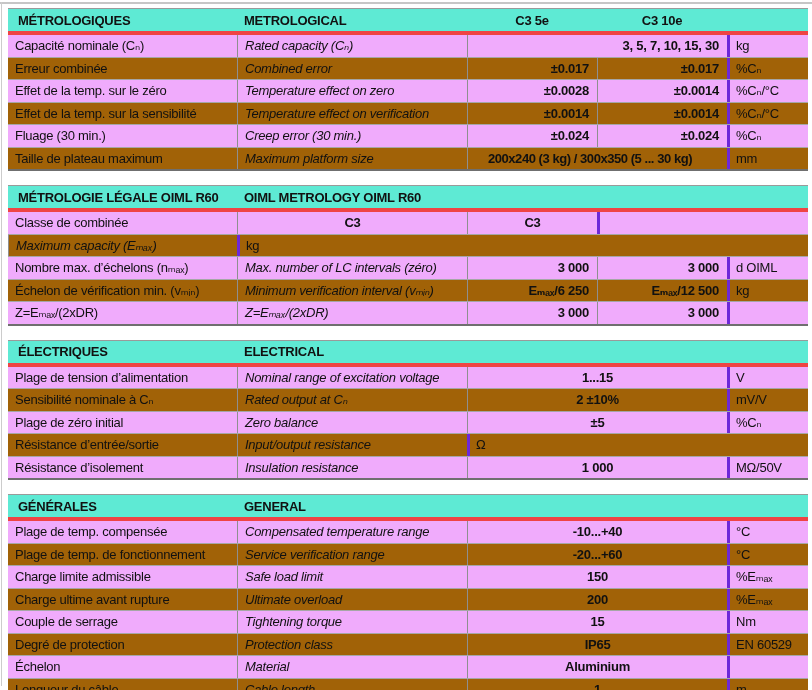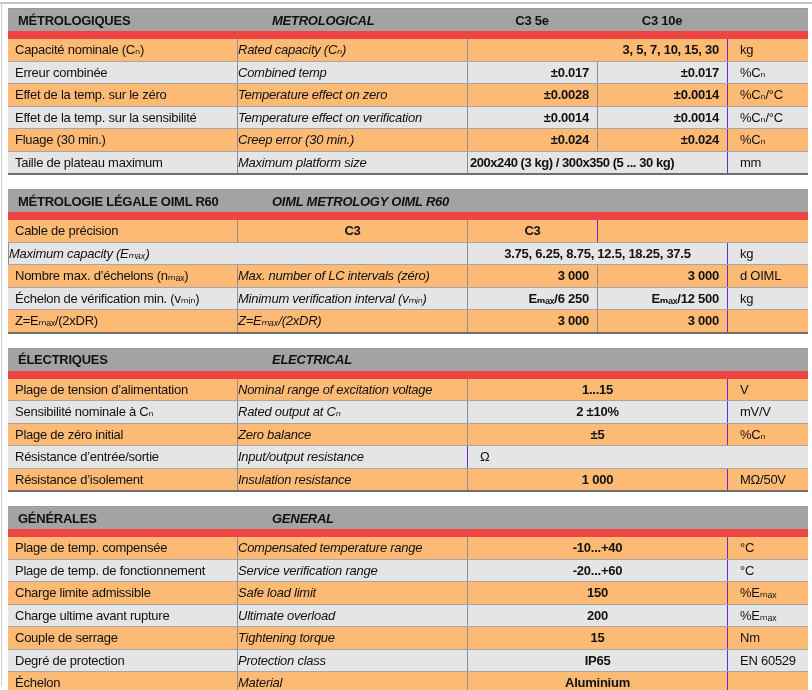--- a/index.html
+++ b/index.html
@@ -13,52 +13,52 @@
   .page-top-line{position:absolute;top:2px;left:0;width:812px;height:2px;background:#c6c6c6;}
   .page-left-line{position:absolute;top:2px;left:1px;width:1px;height:684px;background:#cccccc;}
   .spec-table{position:absolute;top:8px;left:8px;width:800px;}
   .section{border-bottom:2px solid #6f6f6f;margin-bottom:14px;}
   .row-grid{
     display:grid;
     grid-template-columns:229px 230px 130px 130px 81px;
     align-items:stretch;
   }
   .sec-header{
-    background:#a3a3a3;
+    background:#5eead4;
     height:22px;
     border-top:1px solid #9a9a9a;
-    border-bottom:8px solid #ef4444;
+    border-bottom:4px solid #ef4444;
   }
   .sec-header .cell{border-left:none;}
   .sec-title-fr{
     font-weight:bold;font-size:12.5px;letter-spacing:-0.2px;
     display:flex;align-items:center;padding-left:10px;
   }
   .sec-title-en{
-    font-weight:bold;font-style:italic;font-size:12.5px;letter-spacing:-0.2px;
-    display:flex;align-items:center;padding-left:7px;margin-left:28px;
+    font-weight:bold;font-size:12.5px;letter-spacing:-0.2px;
+    display:flex;align-items:center;padding-left:7px;
   }
   .model-label{
     font-weight:bold;font-size:15px;letter-spacing:0.4px;
     display:flex;align-items:center;justify-content:center;
   }
-  .row{height:21.5px;background:#fdba74;}
-  .row.alt{background:#e5e5e5;}
+  .row{height:21.5px;background:#f0abfc;}
+  .row.alt{background:#a16207;}
   .row + .row{border-top:1px solid #a6a6a6;}
   .cell{
     display:flex;align-items:center;overflow:hidden;white-space:nowrap;
     font-size:13px;letter-spacing:-0.25px;
   }
   .label-fr{padding-left:7px;}
-  .label-en{font-style:italic;border-left:1px solid #8f8f8f;}
+  .label-en{padding-left:7px;font-style:italic;border-left:1px solid #8f8f8f;}
   .val{font-weight:bold;border-left:1px solid #8f8f8f;justify-content:flex-end;padding-right:8px;}
   .val.center{justify-content:center;padding-right:0;}
-  .val.left{justify-content:flex-start;padding-left:2px;padding-right:2px;letter-spacing:-0.45px;}
+  .val.left{justify-content:flex-start;padding-left:20px;padding-right:2px;letter-spacing:-0.45px;}
   .val.merged{grid-column:3 / span 2;}
-  .unit{padding-left:12px;border-left:1px solid #6d28d9;}
+  .unit{padding-left:6px;border-left:3px solid #6d28d9;}
 </style>
 </head>
 <body>
 
 <div class="page">
   <div class="page-top-line"></div>
   <div class="page-left-line"></div>
   <div class="spec-table" id="spec-table">
       <div class="section">
         <div class="sec-header row-grid">
@@ -69,21 +69,21 @@
           <div class="cell"></div>
         </div>
         <div class="row row-grid">
           <div class="cell label-fr">Capacité nominale (Cₙ)</div>
           <div class="cell label-en">Rated capacity (Cₙ)</div>
           <div class="cell val merged">3, 5, 7, 10, 15, 30</div>
           <div class="cell unit">kg</div>
         </div>
         <div class="row row-grid alt">
           <div class="cell label-fr">Erreur combinée</div>
-          <div class="cell label-en">Combined temp</div>
+          <div class="cell label-en">Combined error</div>
           <div class="cell val">±0.017</div>
           <div class="cell val">±0.017</div>
           <div class="cell unit">%Cₙ</div>
         </div>
         <div class="row row-grid">
           <div class="cell label-fr">Effet de la temp. sur le zéro</div>
           <div class="cell label-en">Temperature effect on zero</div>
           <div class="cell val">±0.0028</div>
           <div class="cell val">±0.0014</div>
           <div class="cell unit">%Cₙ/°C</div>
@@ -111,28 +111,27 @@
       </div>
       <div class="section">
         <div class="sec-header row-grid">
           <div class="cell sec-title-fr">MÉTROLOGIE LÉGALE OIML R60</div>
           <div class="cell sec-title-en">OIML METROLOGY OIML R60</div>
           <div class="cell"></div>
           <div class="cell"></div>
           <div class="cell"></div>
         </div>
         <div class="row row-grid">
-          <div class="cell label-fr">Cable de précision</div>
+          <div class="cell label-fr">Classe de combinée</div>
           <div class="cell val center">C3</div>
           <div class="cell val center">C3</div>
           <div class="cell unit"></div>
         </div>
         <div class="row row-grid alt">
           <div class="cell label-en">Maximum capacity (Eₘₐₓ)</div>
-          <div class="cell val merged center">3.75, 6.25, 8.75, 12.5, 18.25, 37.5</div>
           <div class="cell unit">kg</div>
         </div>
         <div class="row row-grid">
           <div class="cell label-fr">Nombre max. d’échelons (nₘₐₓ)</div>
           <div class="cell label-en">Max. number of LC intervals (zéro)</div>
           <div class="cell val">3 000</div>
           <div class="cell val">3 000</div>
           <div class="cell unit">d OIML</div>
         </div>
         <div class="row row-grid alt">

